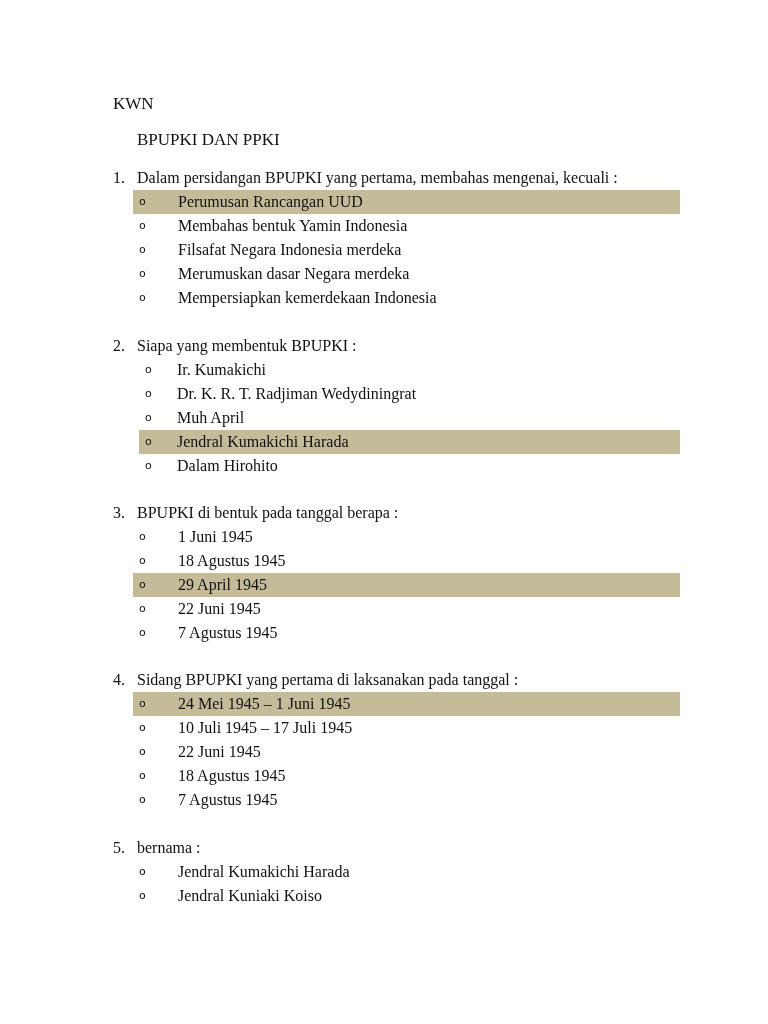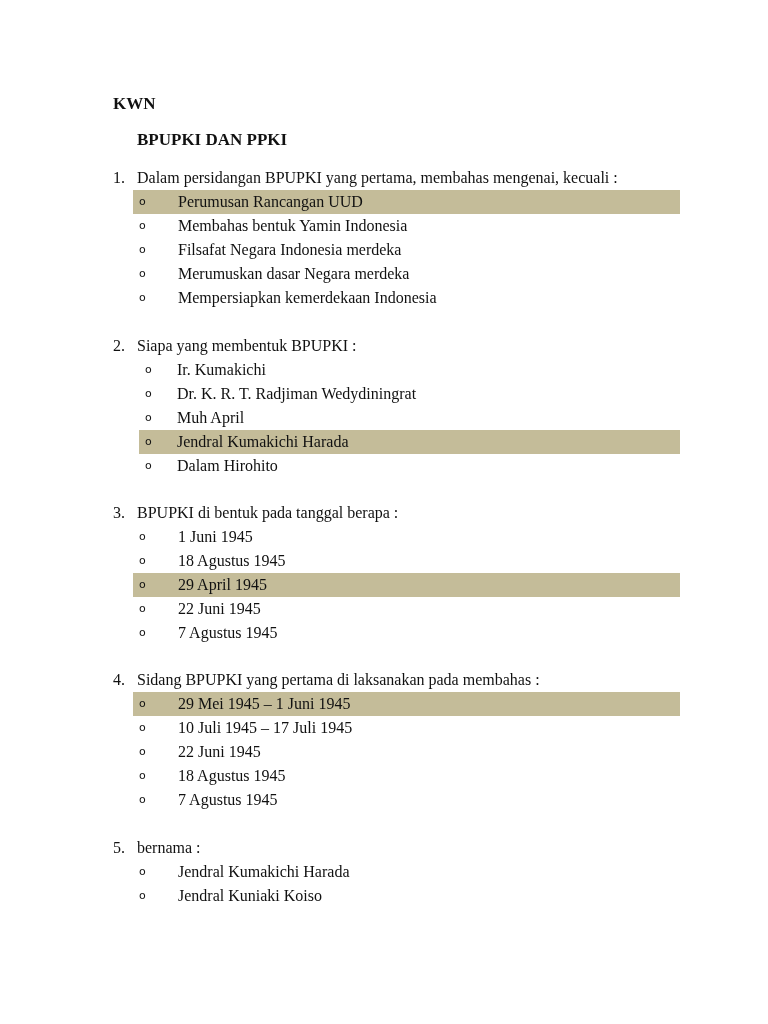--- a/index.html
+++ b/index.html
@@ -11,21 +11,21 @@
       font-family: "Liberation Serif", "DejaVu Serif", serif;
       color: #111111;
     }
     .page {
       position: absolute;
       left: 0; top: 0; width: 768px; height: 1024px;
     }
     .heading {
       position: absolute;
       left: 113px;
-      font-weight: bold;
+      font-weight: normal;
       font-size: 17px;
       line-height: 20px;
     }
     .q-block {
       position: absolute;
       left: 113px;
       width: 567px;
     }
     .q-text {
       position: relative;
@@ -109,24 +109,24 @@
       <li class="opt"><span class="bullet">o</span><span>18 Agustus 1945</span></li>
       <li class="opt hl"><span class="bullet">o</span><span>29 April 1945</span></li>
       <li class="opt"><span class="bullet">o</span><span>22 Juni 1945</span></li>
       <li class="opt"><span class="bullet">o</span><span>7 Agustus 1945</span></li>
     </ul>
   </div>
 
   <div class="q-block" style="top:668px;">
     <div class="q-text">
       <span class="q-num">4.</span>
-      <span>Sidang BPUPKI yang pertama di laksanakan pada membahas :</span>
+      <span>Sidang BPUPKI yang pertama di laksanakan pada tanggal :</span>
     </div>
     <ul class="opts">
-      <li class="opt hl"><span class="bullet">o</span><span>29 Mei 1945 – 1 Juni 1945</span></li>
+      <li class="opt hl"><span class="bullet">o</span><span>24 Mei 1945 – 1 Juni 1945</span></li>
       <li class="opt"><span class="bullet">o</span><span>10 Juli 1945 – 17 Juli 1945</span></li>
       <li class="opt"><span class="bullet">o</span><span>22 Juni 1945</span></li>
       <li class="opt"><span class="bullet">o</span><span>18 Agustus 1945</span></li>
       <li class="opt"><span class="bullet">o</span><span>7 Agustus 1945</span></li>
     </ul>
   </div>
 
   <div class="q-block" style="top:836px;">
     <div class="q-text" style="text-align-last: justify;">
       <span class="q-num">5.</span>

